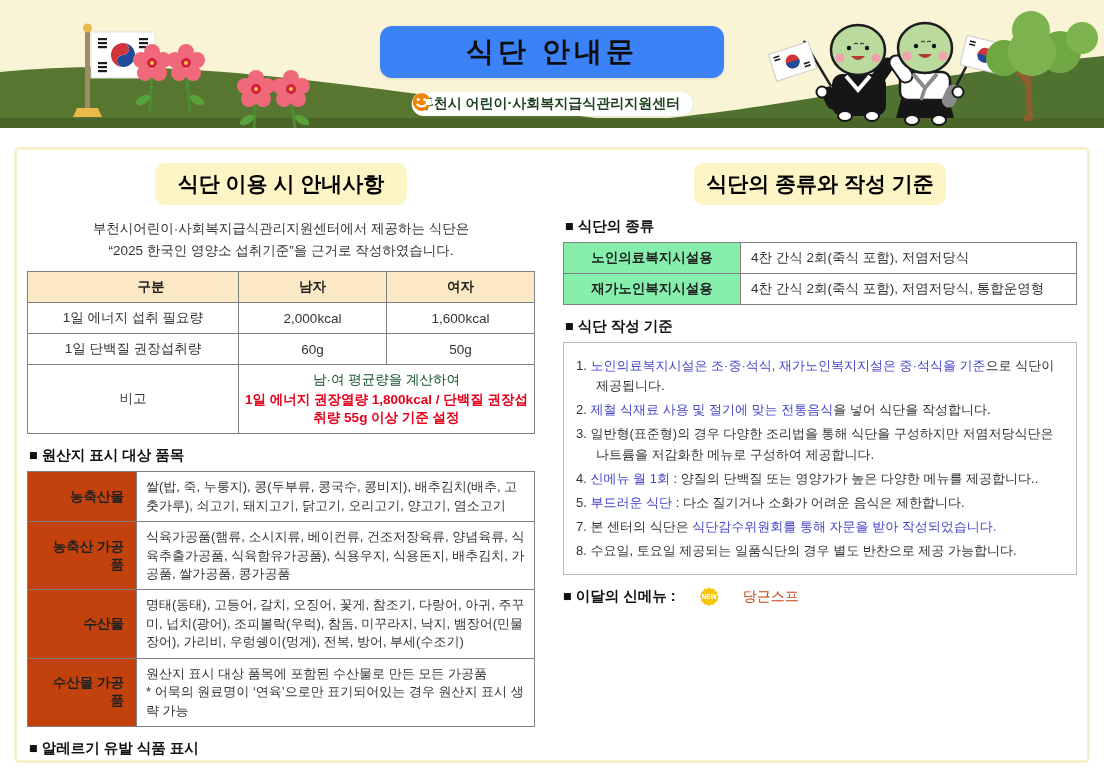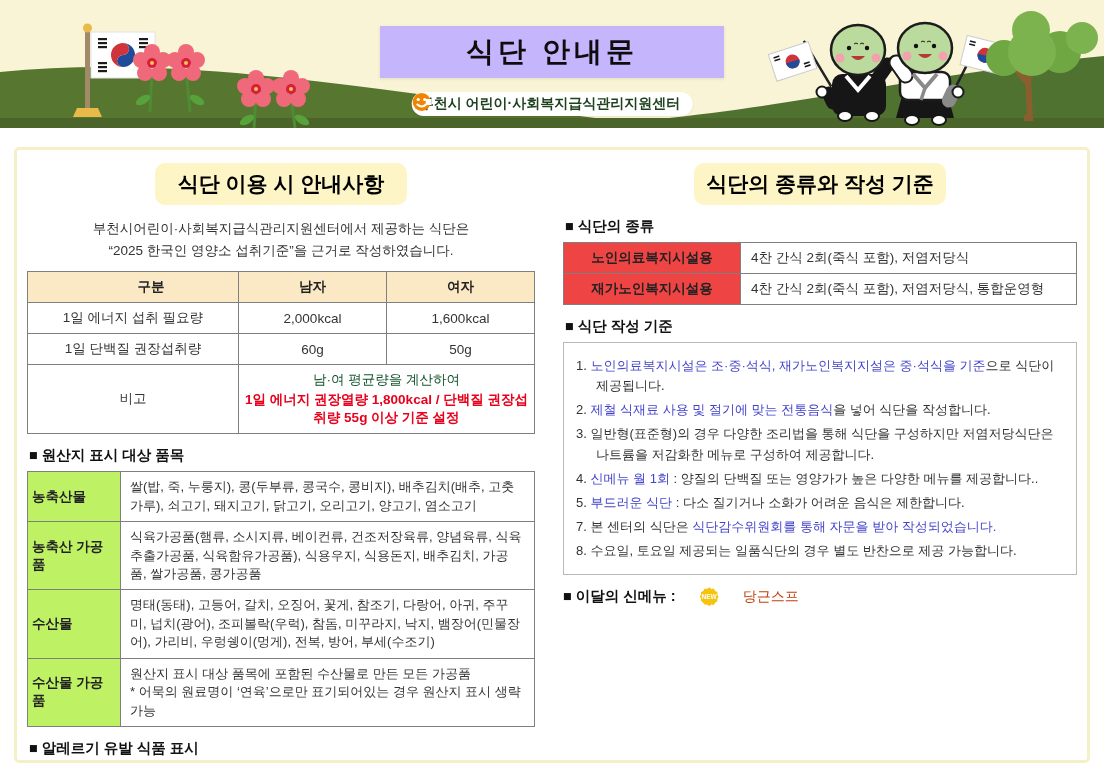--- a/index.html
+++ b/index.html
@@ -1,21 +1,21 @@
 <!DOCTYPE html>
 <html><head>
 <meta charset="utf-8">
 <style>
   html,body{margin:0;padding:0;width:1104px;height:772px;overflow:hidden;background:#fff;
     font-family:"Liberation Sans","DejaVu Sans",sans-serif;color:#333;}
   
   .banner{position:relative;width:1104px;height:128px;background:#FAF4D6;overflow:hidden;}
   .banner svg{position:absolute;left:0;top:0;}
   .title-box{position:absolute;left:50%;top:26px;transform:translateX(-50%);
-    width:344px;height:52px;background:#c4b5fd;border-radius:0;display:flex;align-items:center;
+    width:344px;height:52px;background:#3b82f6;border-radius:12px;display:flex;align-items:center;
     justify-content:center;font-size:28px;font-weight:bold;color:#0d0d0d;letter-spacing:4px;
     box-shadow:0 1px 3px rgba(0,0,0,.10);}
   .org-badge{position:absolute;left:50%;top:92px;transform:translateX(-50%);
     background:#fff;border-radius:14px;padding:3px 12px 3px 8px;display:flex;align-items:center;gap:6px;
     font-size:14px;font-weight:bold;color:#1e421e;white-space:nowrap;box-shadow:0 1px 2px rgba(0,0,0,.08);}
   
   .panel{position:absolute;left:14px;top:147px;width:1070px;height:610px;background:#fff;
     border:3px solid #F6F0C8;border-radius:5px;overflow:hidden;}
   .cols{display:flex;gap:28px;padding:10px 10px 0 10px;}
   .col-left{width:508px;flex:0 0 508px;}
@@ -25,25 +25,25 @@
   .intro{margin-top:13px;text-align:center;font-size:13.5px;line-height:1.6;color:#333;}
   table{border-collapse:collapse;width:100%;}
   td,th{border:1px solid #7f7f7f;font-size:13.5px;}
   .nut-table{margin-top:10px;}
   .nut-table th{background:#FBE8C5;font-weight:bold;padding:6px 4px;text-align:center;color:#222;}
   .nut-table td{padding:6px 4px;text-align:center;}
   .nut-table .c1{width:166px;padding-left:40px;}
   .note-l1{font-size:13.5px;color:#14532d;}
   .note-l2{font-size:13.5px;color:#E8001D;font-weight:bold;margin-top:2px;}
   .block-head{font-weight:bold;font-size:14.5px;color:#111;margin:12px 0 6px 2px;}
-  .origin-table td.lab{width:84px;background:#bef264;font-weight:bold;text-align:left;padding:4px;color:#222;}
+  .origin-table td.lab{width:84px;background:#c2410c;font-weight:bold;text-align:right;padding:12px;color:#222;}
   .origin-table td.con{padding:6px 9px;line-height:1.42;font-size:13px;color:#333;}
   .allergy-note{font-size:13.5px;margin:4px 0 7px 2px;}
   
-  .types-table td.lab{width:168px;background:#ef4444;font-weight:bold;text-align:center;padding:6px 4px;color:#222;}
+  .types-table td.lab{width:168px;background:#86efac;font-weight:bold;text-align:center;padding:6px 4px;color:#222;}
   .types-table td.con{padding:6px 10px;color:#333;}
   .crit-box{border:1px solid #b9b9b9;padding:9px 12px;margin-top:2px;font-size:13px;line-height:1.55;color:#333;}
   .crit{padding-left:20px;text-indent:-20px;margin:4px 0;}
   .blue{color:#4343CB;}
   .newmenu{display:flex;align-items:center;gap:24px;font-weight:bold;font-size:14.5px;color:#111;margin-top:12px;}
   .new-badge{display:inline-flex;align-items:center;justify-content:center;width:19px;height:19px;
     background:#F6C40E;color:#fff;font-size:6.5px;font-weight:bold;border-radius:50%;
     clip-path:polygon(50% 0%,61% 9%,75% 7%,81% 19%,93% 25%,93% 39%,100% 50%,93% 61%,93% 75%,81% 81%,75% 93%,61% 91%,50% 100%,39% 91%,25% 93%,19% 81%,7% 75%,7% 61%,0% 50%,7% 39%,7% 25%,19% 19%,25% 7%,39% 9%);}
   .newmenu-val{font-weight:normal;font-size:14px;color:#c2410c;}
 </style>

